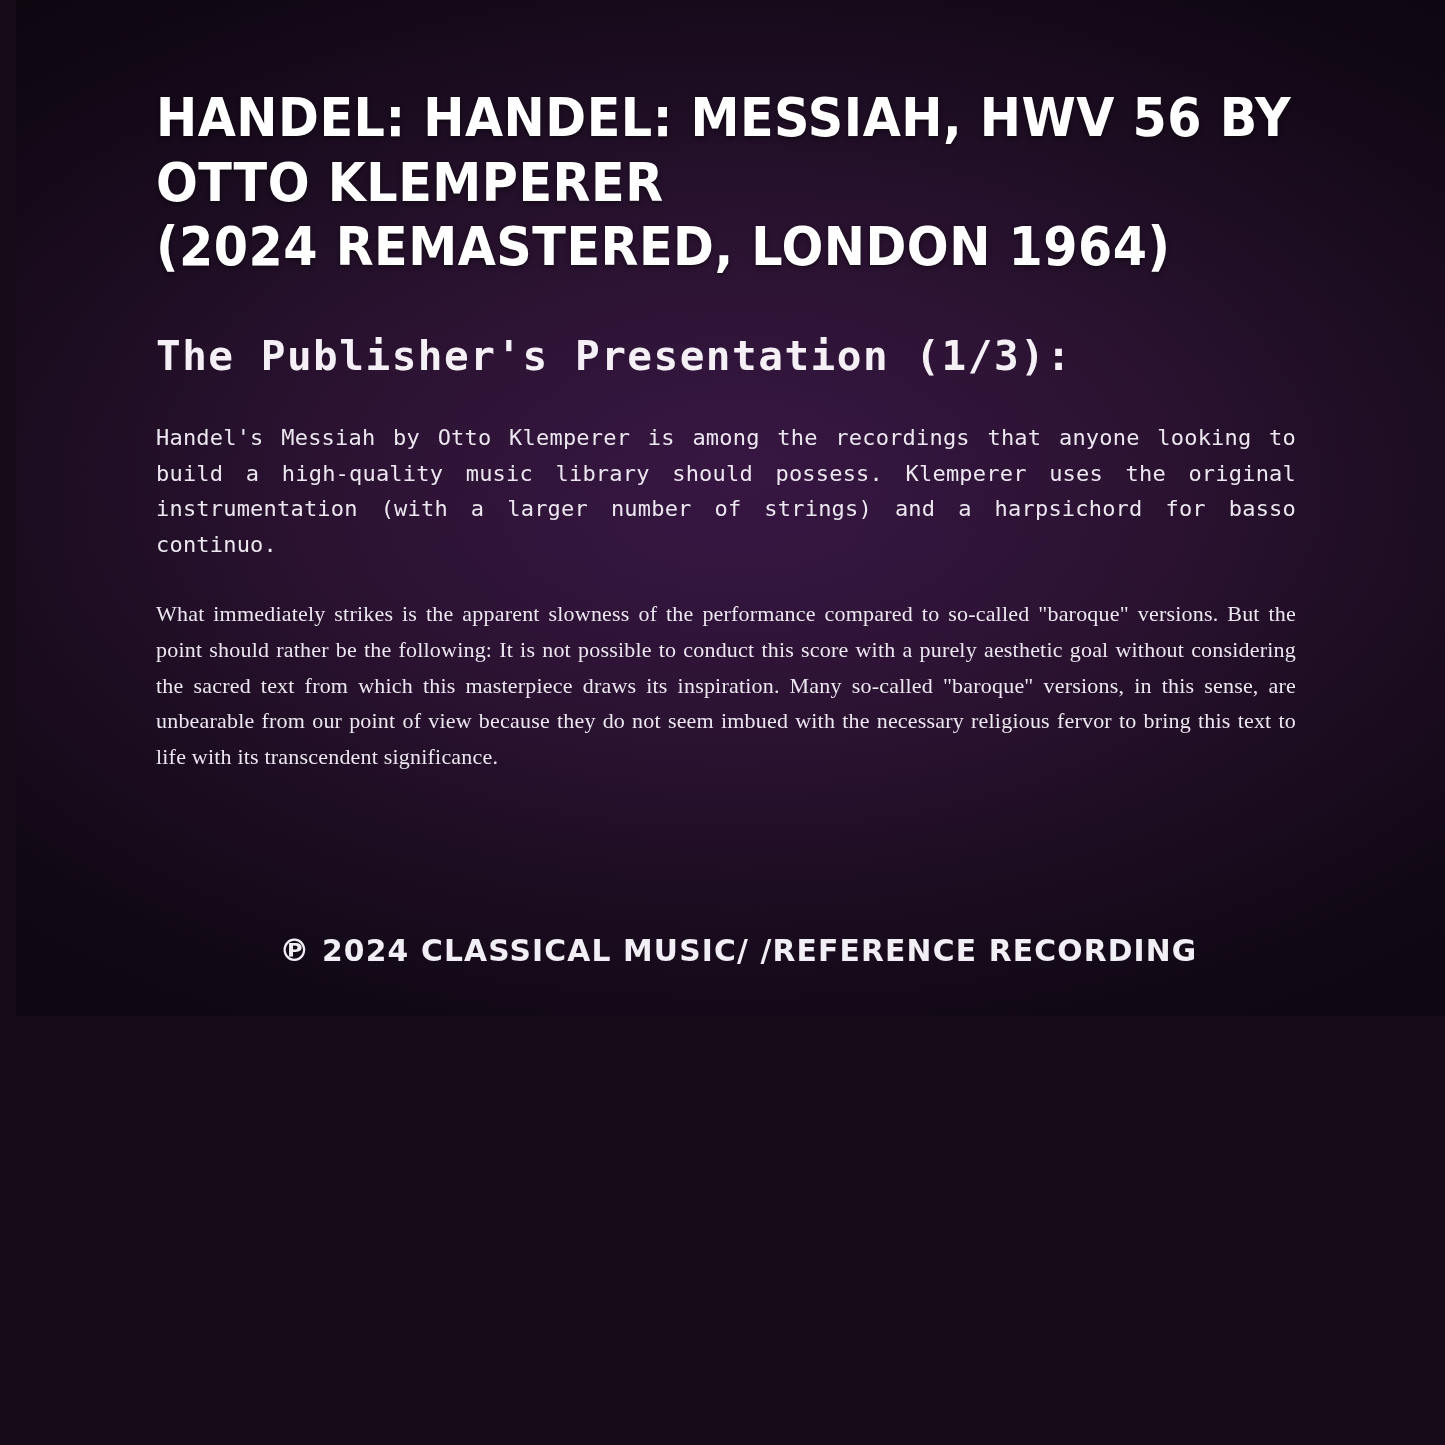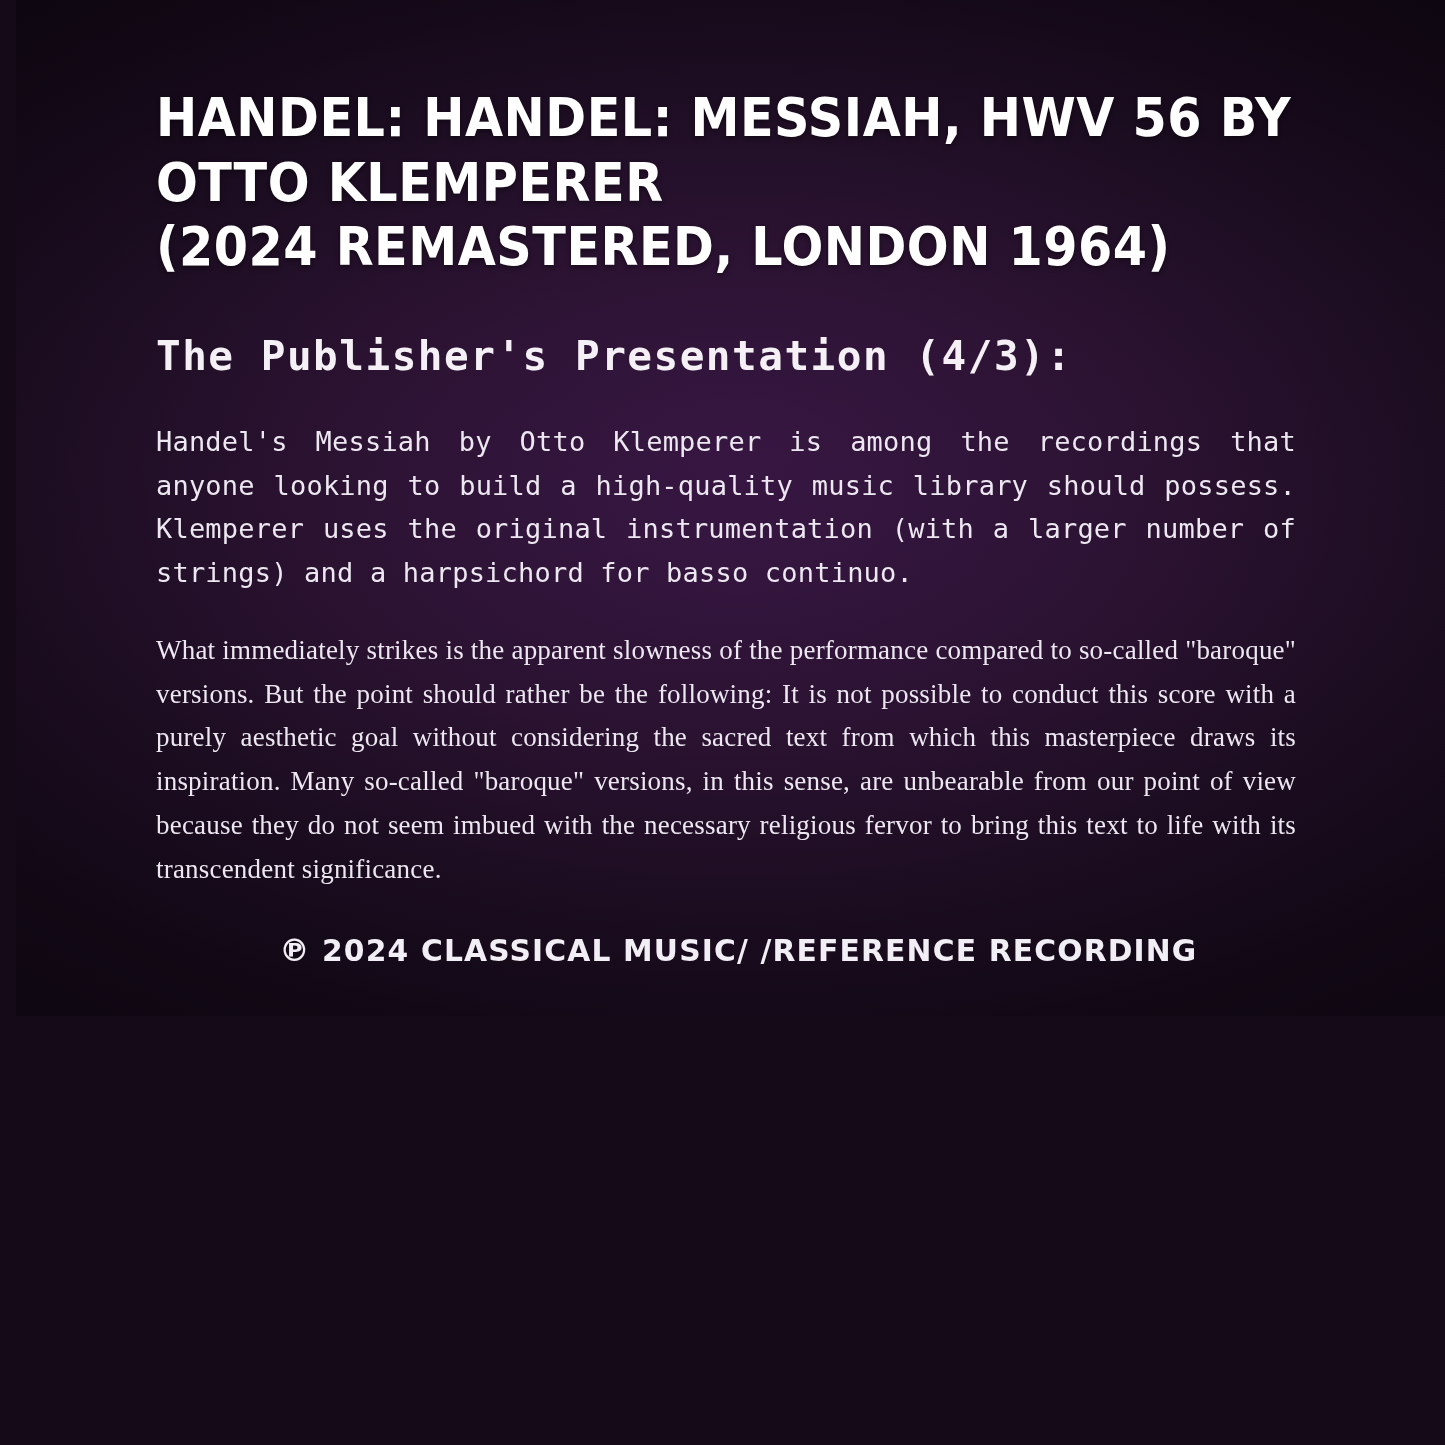--- a/index.html
+++ b/index.html
@@ -69,21 +69,21 @@
     font-weight: bold;
     font-size: 41px;
     letter-spacing: 1.5px;
     color: #f4f0f6;
     margin: 52px 0 40px 0;
     white-space: nowrap;
   }
 
   .body-text {
     font-family: "DejaVu Sans Mono", monospace;
-    font-size: 27px;
+    font-size: 22px;
     line-height: 1.62;
     color: #ece7f0;
     text-align: justify;
     letter-spacing: 0.2px;
     margin: 0 0 34px 0;
     max-width: 1140px;
   }
   .body-text:last-child { margin-bottom: 0; font-family: Liberation Serif, serif; }
 
   #footer {
@@ -111,21 +111,21 @@
   <div id="grain"></div>
 
   <div id="content">
 
     <h1 class="album-title">
       <span class="line">HANDEL: HANDEL: MESSIAH, HWV 56 BY</span>
       <span class="line">OTTO KLEMPERER</span>
       <span class="line">(2024 REMASTERED, LONDON 1964)</span>
     </h1>
 
-    <h2 class="section-heading">The Publisher's Presentation (4/3):</h2>
+    <h2 class="section-heading">The Publisher's Presentation (1/3):</h2>
 
     <p class="body-text">Handel's Messiah by Otto Klemperer is among the recordings that anyone looking to build a high-quality music library should possess. Klemperer uses the original instrumentation (with a larger number of strings) and a harpsichord for basso continuo.</p>
     <p class="body-text">What immediately strikes is the apparent slowness of the performance compared to so-called "baroque" versions. But the point should rather be the following: It is not possible to conduct this score with a purely aesthetic goal without considering the sacred text from which this masterpiece draws its inspiration. Many so-called "baroque" versions, in this sense, are unbearable from our point of view because they do not seem imbued with the necessary religious fervor to bring this text to life with its transcendent significance.</p>
 
   </div>
 
   <div id="footer">℗ 2024 CLASSICAL MUSIC/ /REFERENCE RECORDING</div>
 
 </div>
 

